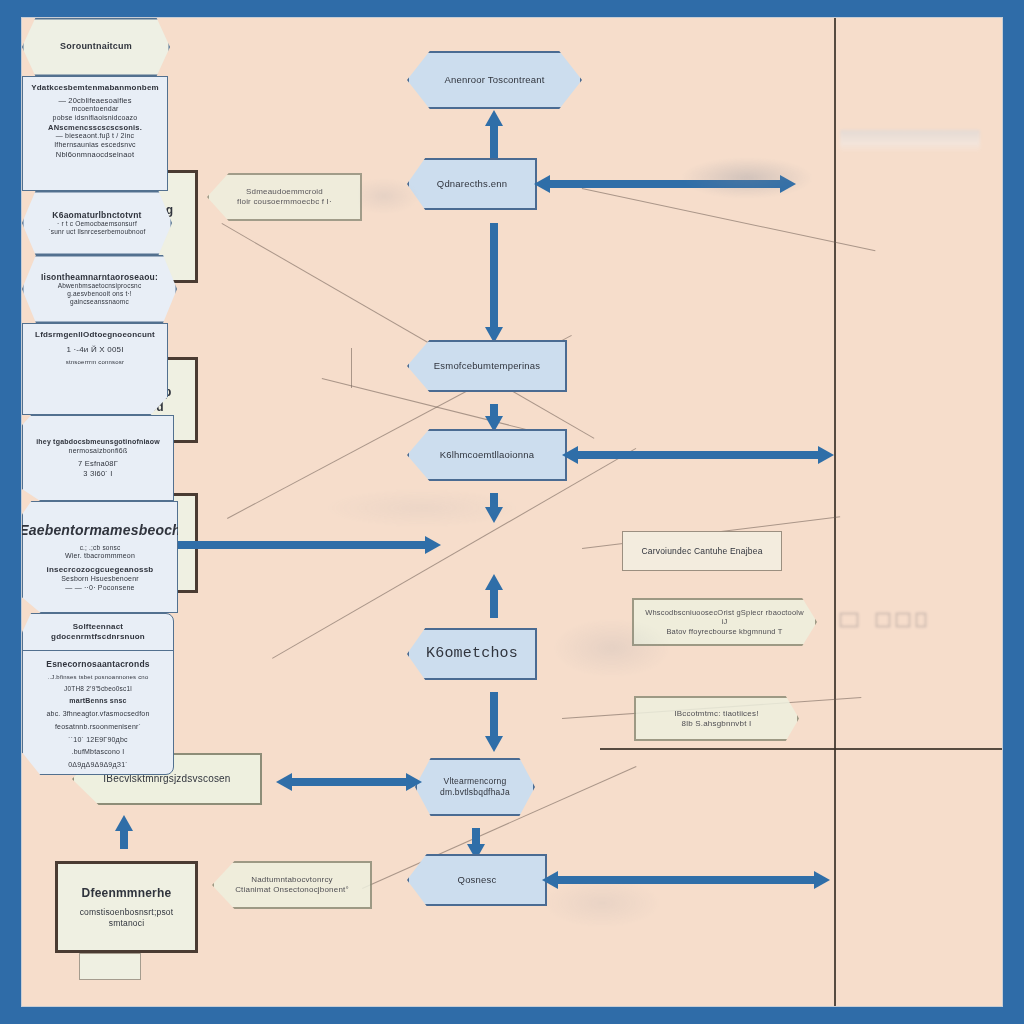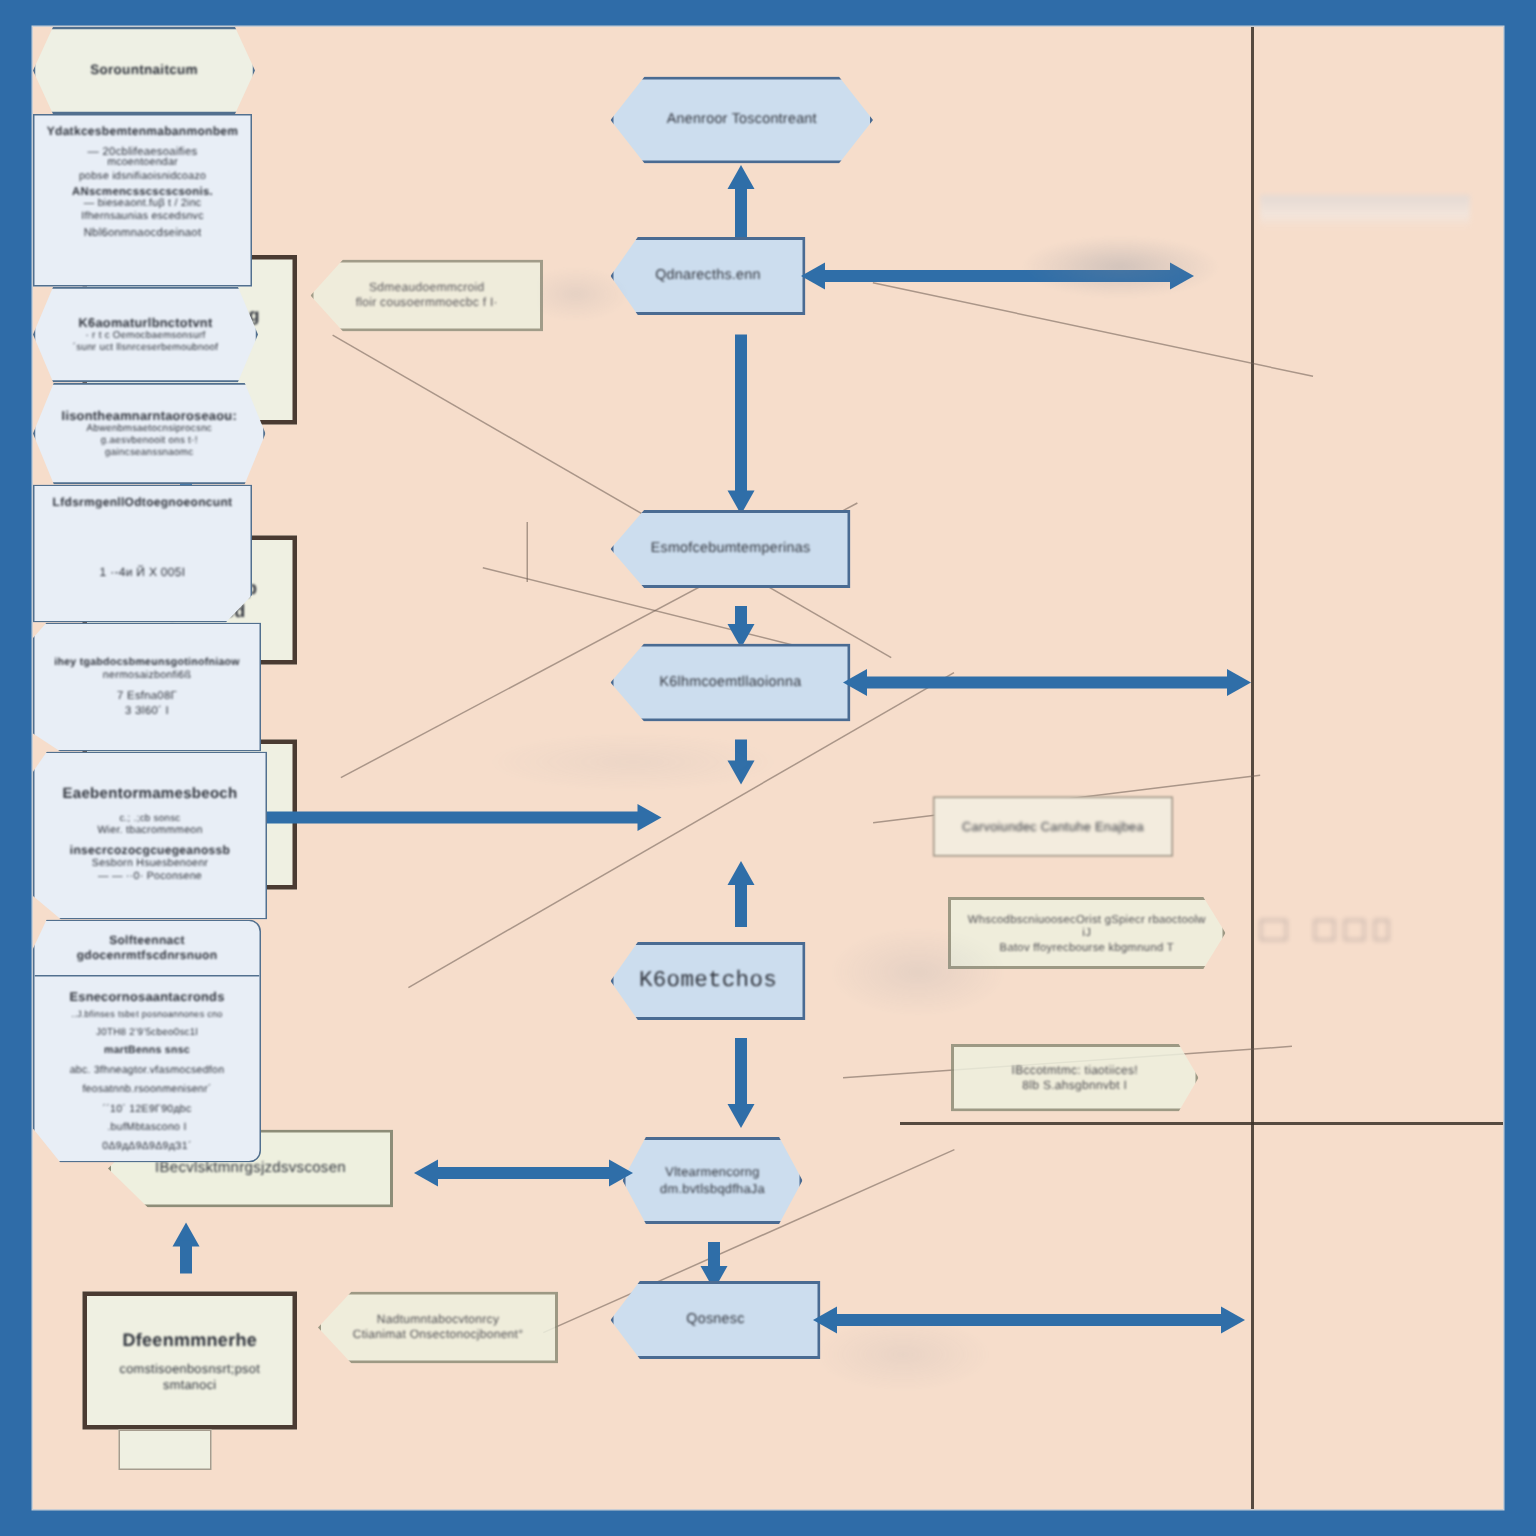--- a/index.html
+++ b/index.html
@@ -328,42 +328,42 @@
       <div class="lbl" style="font-size:6.5px;">´sunr uct llsnrceserbemoubnoof</div>
     </div>
 
     <div class="panel hex" style="left:822px;top:363px;width:155px;height:68px;">
       <div class="lbl b" style="font-size:8.5px;">Iisontheamnarntaoroseaou:</div>
       <div class="lbl" style="font-size:6.5px;">Abwenbmsaetocnsiprocsnc</div>
       <div class="lbl" style="font-size:6.5px;">g.aesvbenooit ons  t·!</div>
       <div class="lbl" style="font-size:6.5px;">gaincseanssnaomc</div>
     </div>
 
-    <div class="panel clip" style="left:830px;top:448px;width:146px;height:92px;display:flex;flex-direction:column;align-items:center;gap:32px;">
+    <div class="panel clip" style="left:830px;top:448px;width:146px;height:92px;display:flex;flex-direction:column;align-items:center;">
       <div class="lbl b" style="font-size:8px;">LfdsrmgenllOdtoegnoeoncunt</div>
       <div class="lbl" style="font-size:8px;margin-top:5px;">1 ·-4и        Й        Х 005І</div>
       <div class="lbl" style="font-size:6px;margin-top:4px;">stnsoerrrm connsosr</div>
     </div>
 
     <div class="panel clip2" style="left:822px;top:498px;width:152px;height:86px;display:flex;flex-direction:column;align-items:center;justify-content:center;">
       <div class="lbl b" style="font-size:7px;">ihey tgabdocsbmeunsgotinofniaow</div>
       <div class="lbl" style="font-size:7px;">nermosaizbonfi6ß</div>
       <div class="lbl" style="font-size:7.5px;margin-top:4px;">7 Esfna08Г</div>
       <div class="lbl" style="font-size:7.5px;">3 Зl60´ І</div>
     </div>
 
     <div class="ghost" style="left:818px;top:592px;width:110px;height:18px;">
       <span style="position:absolute;left:0;top:3px;width:16px;height:12px;border:1px solid #5a5a66;display:block;"></span>
       <span style="position:absolute;left:36px;top:3px;width:12px;height:12px;border:1px solid #5a5a66;display:block;"></span>
       <span style="position:absolute;left:56px;top:3px;width:12px;height:12px;border:1px solid #5a5a66;display:block;"></span>
       <span style="position:absolute;left:76px;top:3px;width:8px;height:12px;border:1px solid #5a5a66;display:block;"></span>
     </div>
 
     <div class="panel clip2" style="left:822px;top:613px;width:156px;height:112px;display:flex;flex-direction:column;align-items:center;justify-content:center;">
-      <div class="lbl b" style="font-size:10px;">Eaebentormamesbeoch</div>
+      <div class="lbl b" style="font-size:14px;font-style:italic;">Eaebentormamesbeoch</div>
       <div class="lbl" style="font-size:6.5px;margin-top:5px;">c.; .;cb   sonsc</div>
       <div class="lbl" style="font-size:7px;">Wier. tbacrommmeon</div>
       <div class="lbl b" style="font-size:8px;margin-top:4px;">insecrcozocgcuegeanossb</div>
       <div class="lbl" style="font-size:7px;">Sesborn Hsuesbenoenr</div>
       <div class="lbl" style="font-size:7px;">— — ··0· Poconsene</div>
     </div>
 
     <div class="panel card clip2" style="left:824px;top:810px;width:152px;height:162px;">
       <div class="cardhead">
         <div class="lbl b" style="font-size:8px;">Solfteennact gdocenrmtfscdnrsnuon</div>

